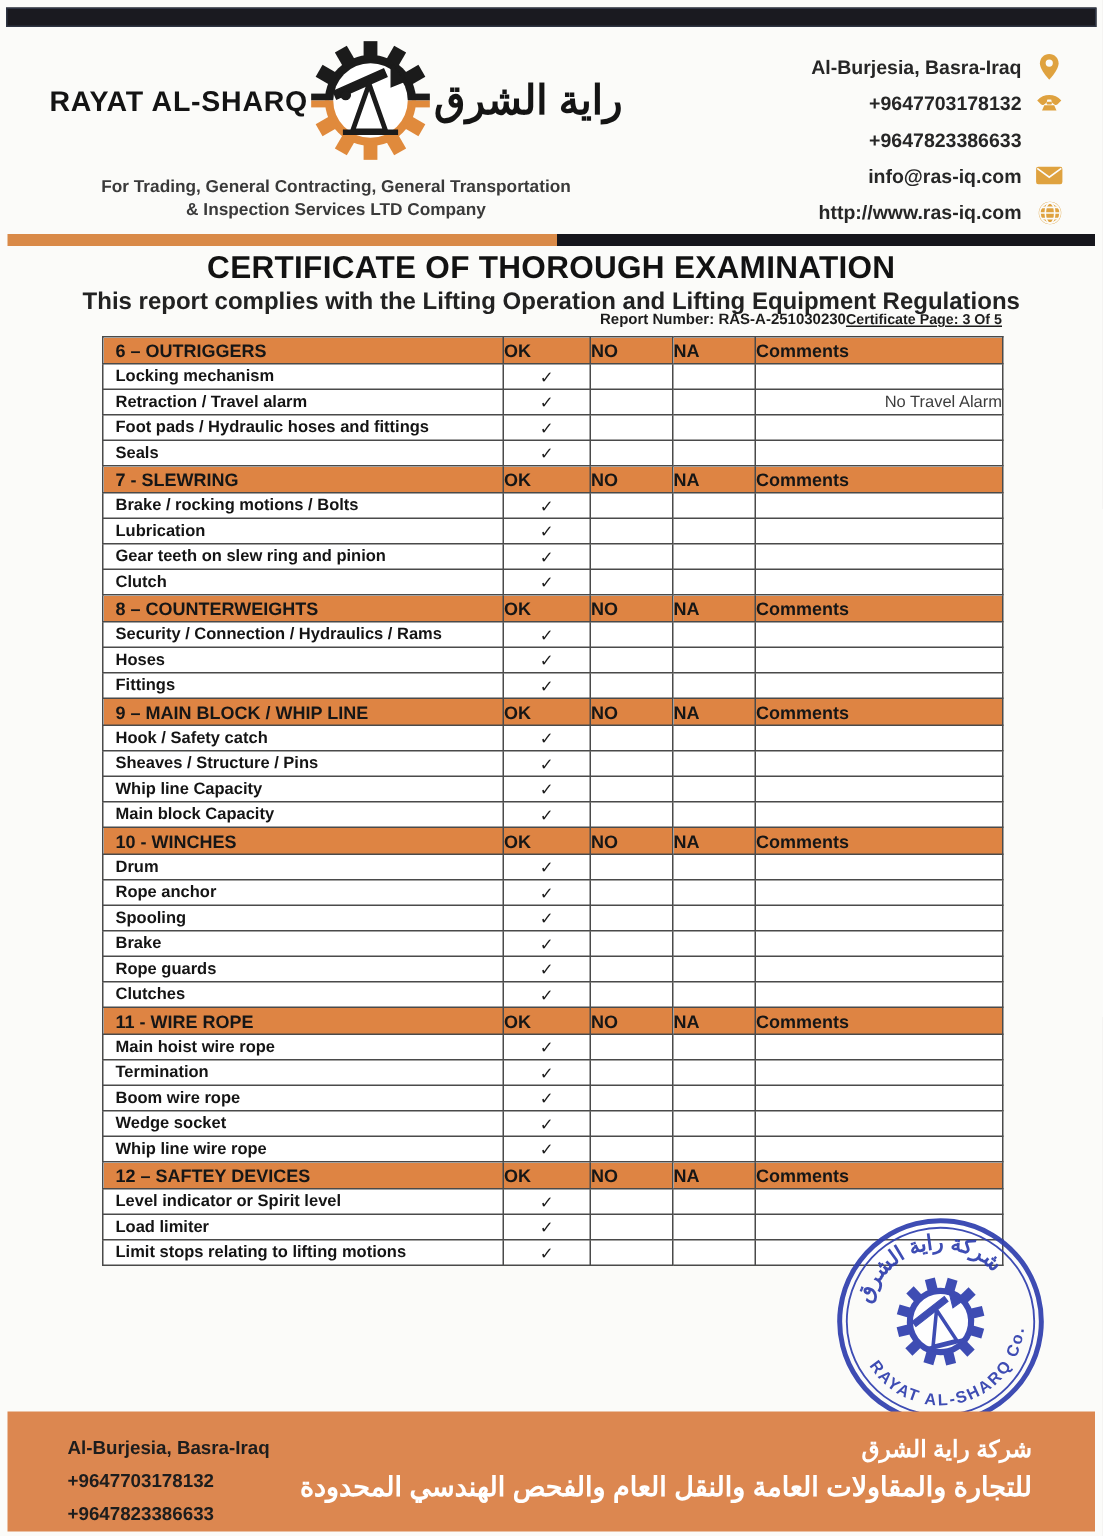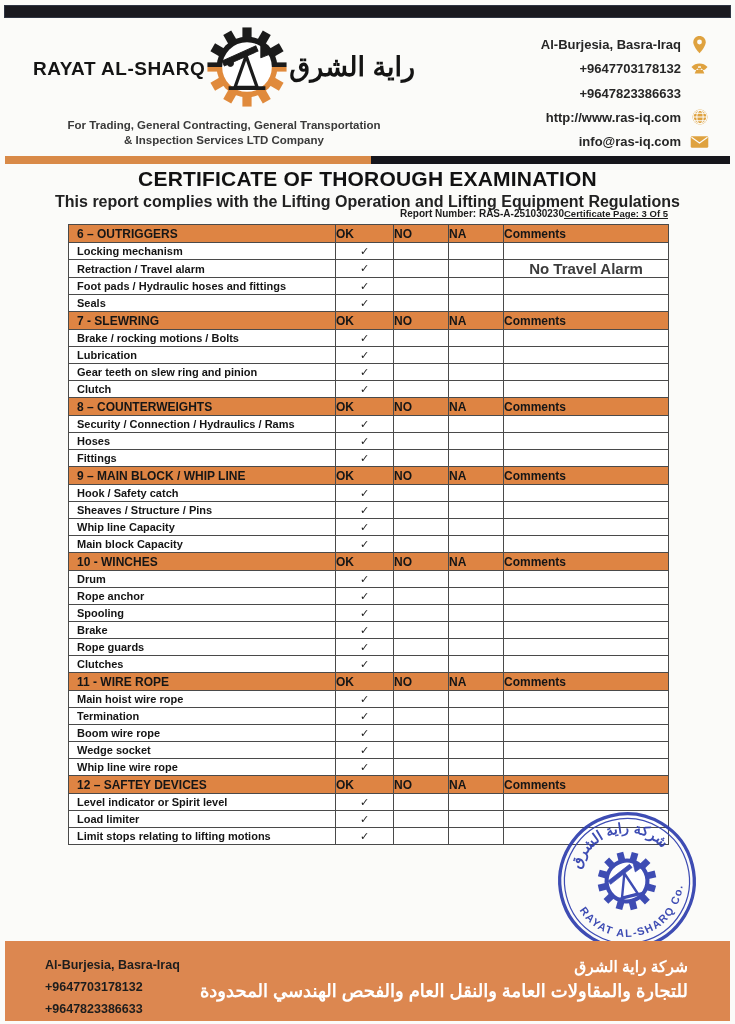--- a/index.html
+++ b/index.html
@@ -45,21 +45,21 @@
   table.insp col.w-no { width:55px; }
   table.insp col.w-na { width:55px; }
   table.insp col.w-com { width:165px; }
   table.insp td { border:1px solid #4a4a4a; overflow:hidden; white-space:nowrap; }
   tr.section-row td { background:#de8443; height:18px; font-size:12px; font-weight:700; color:#161616;margin-top:44px; }
   tr.section-row td.c-label { padding-left:8px; text-align:left; }
   tr.section-row td.c-col { }
   tr.data-row td { background:#fff; height:17px; }
   td.c-label { padding-left:8px; font-size:11px; font-weight:700; color:#141414; text-align:left; }
   td.c-check { text-align:center; font-size:11px; color:#1a1a1a; }
-  td.c-comment { text-align:center; font-size:15px; font-weight:700; color:#3c3c3c; }
+  td.c-comment { text-align:right; font-size:11px; font-weight:400; color:#3c3c3c; }
 
   
   .stamp { position:absolute; top:810px; left:556px; width:142px; height:142px; transform:rotate(-14deg); opacity:0.92; }
 
   
   .footer { position:absolute; bottom:3px; left:5px; right:5px; height:80px; background:#dc8750; display:flex; justify-content:space-between; padding:13px 42px 0 40px; }
   .footer-left { font-size:12.5px; font-weight:600; color:#1d1d1d; line-height:22px; }
   .footer-right { text-align:right; color:#ffffff; direction:rtl; }
   .footer-right .ar1 { font-size:15.5px; font-weight:700; line-height:26px; }
   .footer-right .ar2 { font-size:18px; font-weight:700; line-height:22px; }
@@ -146,40 +146,40 @@
               <rect x="10.6" y="9" width="4.8" height="2.6" rx="1" fill="#dfa23f"></rect>
               <path fill="#dfa23f" d="M8.5 12.2h9L19.6 17H6.4l2.1-4.8z"></path>
             </svg>
         </span>
       </div>
       <div class="contact-row">
         <span>+9647823386633</span>
         <span class="contact-icon"></span>
       </div>
       <div class="contact-row">
+        <span>info@ras-iq.com</span>
+        <span class="contact-icon">
+          <svg width="19" height="14" viewBox="0 0 26 18">
+              <rect x="1" y="1" width="24" height="16" rx="2" fill="#dfa23f"></rect>
+              <polyline points="2,2.5 13,10.5 24,2.5" fill="none" stroke="#fbfbf9" stroke-width="1.6"></polyline>
+            </svg>
+        </span>
+      </div>
+      <div class="contact-row">
         <span>http://www.ras-iq.com</span>
         <span class="contact-icon">
           <svg width="18" height="18" viewBox="0 0 24 24">
               <circle cx="12" cy="12" r="10" fill="#dfa23f"></circle>
               <g stroke="#fbfbf9" stroke-width="1.4" fill="none">
                 <circle cx="12" cy="12" r="9"></circle>
                 <ellipse cx="12" cy="12" rx="4.2" ry="9"></ellipse>
                 <line x1="3" y1="12" x2="21" y2="12"></line>
                 <line x1="4.2" y1="7" x2="19.8" y2="7"></line>
                 <line x1="4.2" y1="17" x2="19.8" y2="17"></line>
               </g>
-            </svg>
-        </span>
-      </div>
-      <div class="contact-row">
-        <span>info@ras-iq.com</span>
-        <span class="contact-icon">
-          <svg width="19" height="14" viewBox="0 0 26 18">
-              <rect x="1" y="1" width="24" height="16" rx="2" fill="#dfa23f"></rect>
-              <polyline points="2,2.5 13,10.5 24,2.5" fill="none" stroke="#fbfbf9" stroke-width="1.6"></polyline>
             </svg>
         </span>
       </div>
     </div>
   </div>
 
   <div class="divider"></div>
 
   <div class="doc-title">CERTIFICATE OF THOROUGH EXAMINATION</div>
   <div class="doc-subtitle">This report complies with the Lifting Operation and Lifting Equipment Regulations</div>

